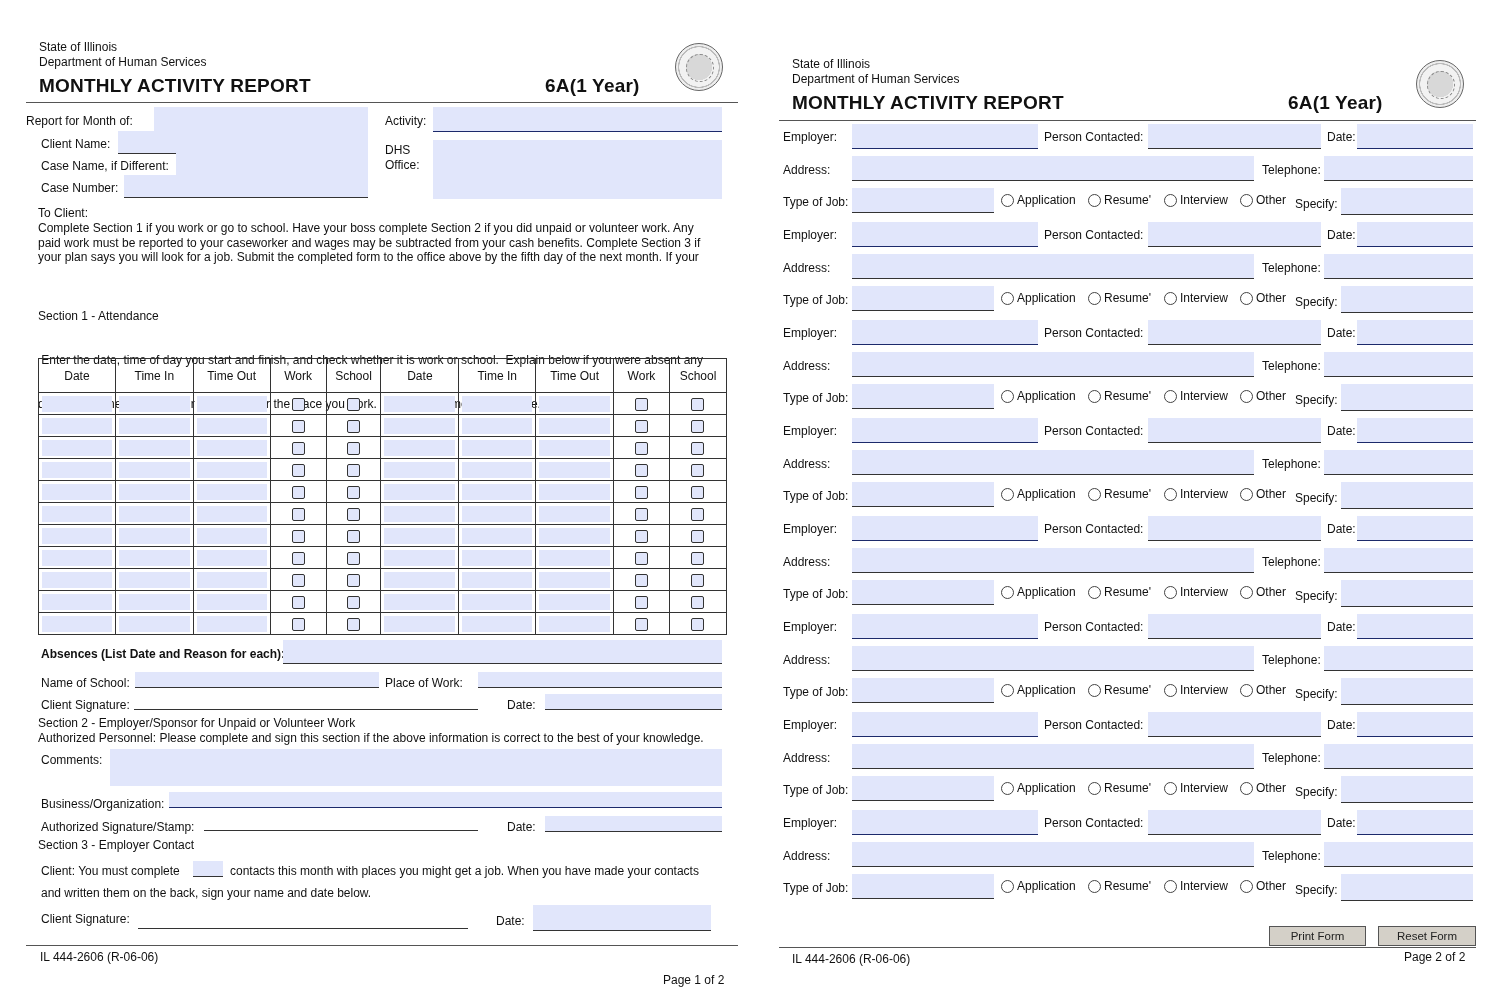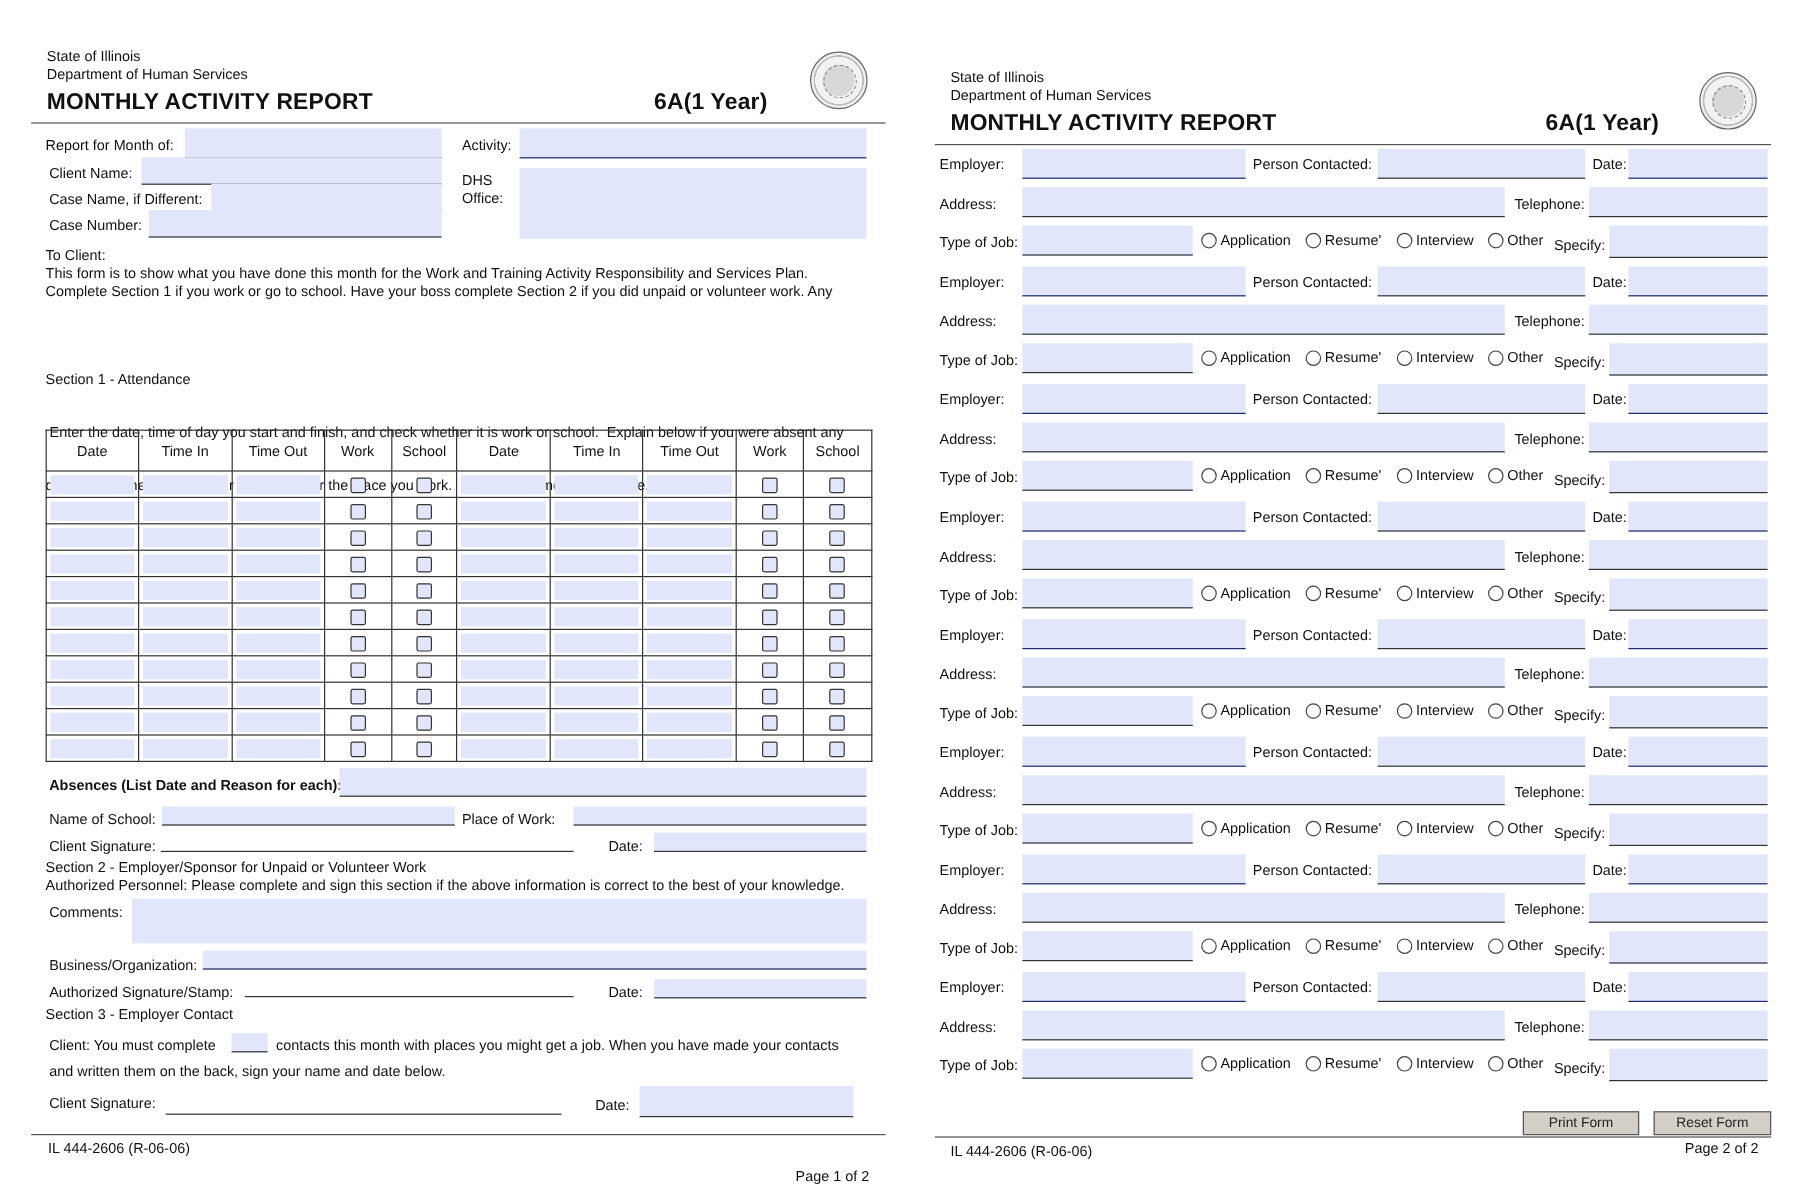--- a/index.html
+++ b/index.html
@@ -28,39 +28,40 @@
 <body>
 
 <div>
   <div class="abs t12" style="left:39px;top:40px;">State of Illinois</div>
   <div class="abs t12" style="left:39px;top:55px;">Department of Human Services</div>
   <div class="abs title" style="left:39px;top:75px;">MONTHLY ACTIVITY REPORT</div>
   <div class="abs title" style="left:545px;top:75px;">6A(1 Year)</div>
   <div class="seal" style="left:675px;top:43px;"></div>
   <div class="rule" style="left:26px;top:102px;width:712px;"></div>
 
-  <div class="abs t12" style="left:38px;top:114px;">Report for Month of:</div>
+  <div class="abs t12" style="left:26px;top:114px;">Report for Month of:</div>
   <div class="fld dk" style="left:154px;top:107px;width:214px;height:25px;"></div>
   <div class="abs t12" style="left:41px;top:137px;">Client Name:</div>
   <div class="fld" style="left:118px;top:131px;width:250px;height:23px;"></div>
   <div class="abs t12" style="left:41px;top:159px;">Case Name, if Different:</div>
   <div class="fld dk" style="left:176px;top:153px;width:192px;height:23px;"></div>
   <div class="abs t12" style="left:41px;top:181px;text-align:center;">Case Number:</div>
   <div class="fld" style="left:124px;top:175px;width:244px;height:23px;"></div>
 
   <div class="abs t12" style="left:385px;top:114px;">Activity:</div>
   <div class="fld dk" style="left:433px;top:107px;width:289px;height:25px;"></div>
   <div class="abs t12" style="left:385px;top:143px;">DHS</div>
   <div class="abs t12" style="left:385px;top:158px;">Office:</div>
   <div class="fld nb" style="left:433px;top:140px;width:289px;height:59px;"></div>
 
   <div class="abs para" style="left:38px;top:206px;">To Client:</div>
   <div class="abs para" style="left:38px;top:221px;white-space:nowrap;">
-    <div>This form is to show what you have done this month for the Work and Training Activity Responsibility and Services Plan.</div>
     <div>Complete Section 1 if you work or go to school.  Have your boss complete Section 2 if you did unpaid or volunteer work.  Any</div>
+    <div>paid work must be reported to your caseworker and wages may be subtracted from your cash benefits.  Complete Section 3 if</div>
+    <div>your plan says you will look for a job.  Submit the completed form to the office above by the fifth day of the next month.  If your</div>
   </div>
 
   <div class="abs para" style="left:38px;top:309px;">Section 1 - Attendance</div>
   <div class="abs para" style="left:38px;top:324px;white-space:pre;">
     <div> Enter the date, time of day you start and finish, and check whether it is work or school.  Explain below if you were absent any</div>
     <div>days.  Fill in the name of your school and/or the place you work.  Sign your name and the date.</div>
   </div>
 
   <table class="att" style="left:38px;top:358px;width:689px;">
     <colgroup>

